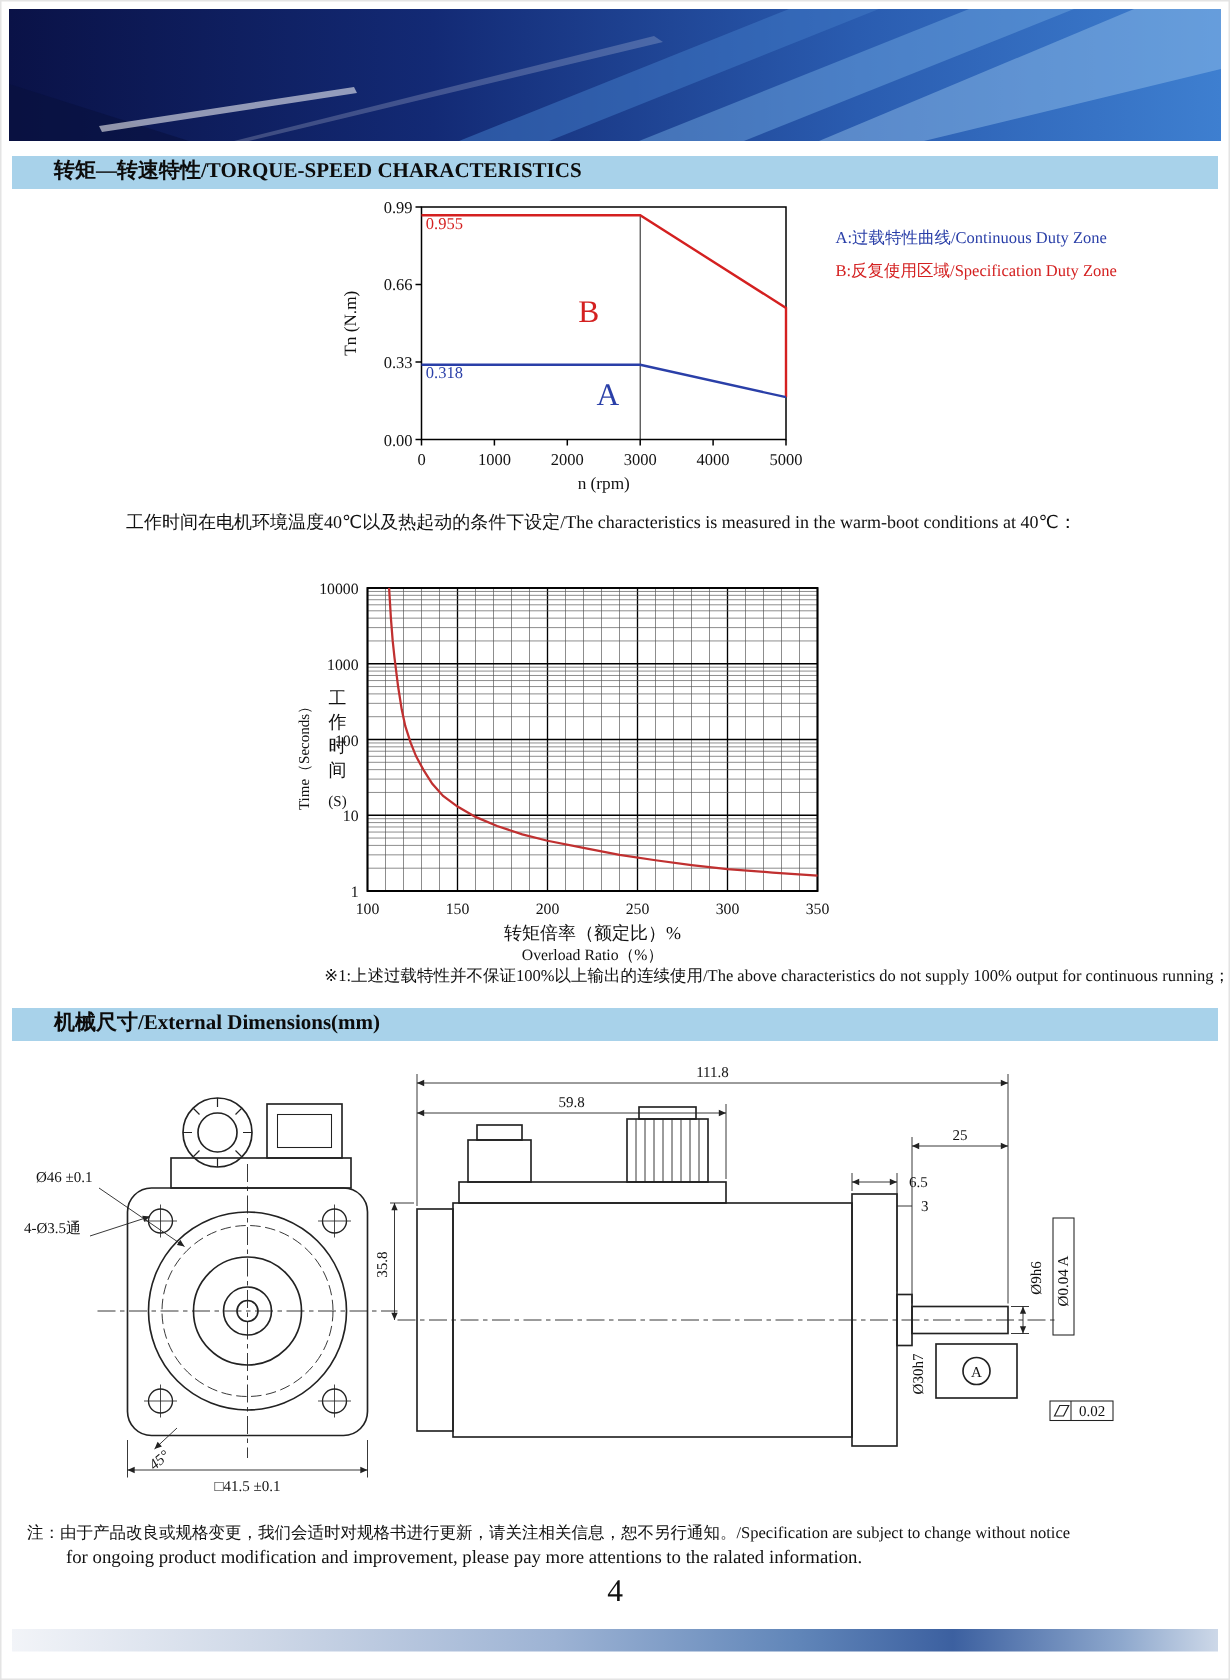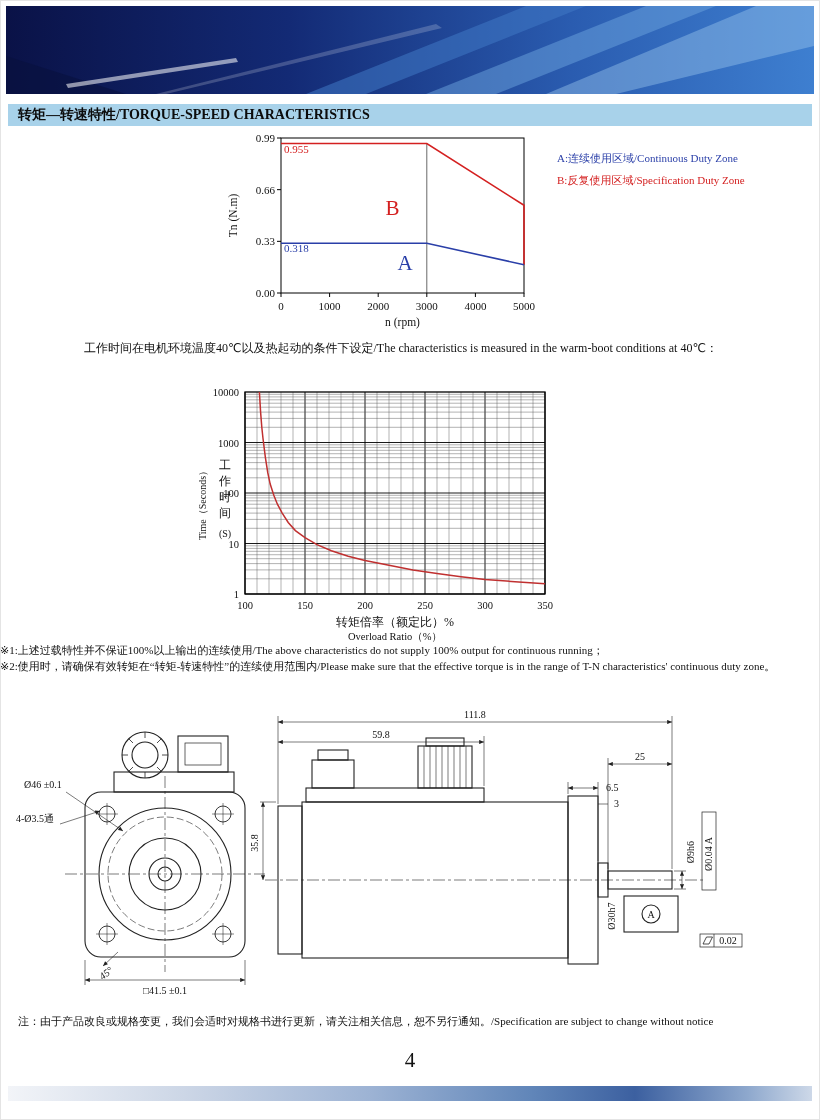--- a/index.html
+++ b/index.html
@@ -1,32 +1,32 @@
 <!DOCTYPE html>
 <html><head>
 <meta charset="utf-8">
 <style>
   *{margin:0;padding:0;box-sizing:border-box}
   html,body{background:#fff}
   body{width:820px;height:1120px;font-family:"Liberation Serif","DejaVu Sans",serif;color:#111}
   .page{position:relative;width:820px;height:1120px;background:#fff;overflow:hidden;box-shadow:inset 0 0 0 1px #e4e4e4}
   .banner{position:absolute;left:6px;top:6px;width:808px;height:88px}
   .banner svg{display:block;width:100%;height:100%}
-  .secbar{position:absolute;left:8px;width:804px;height:22px;background:#a8d2ea;font-weight:bold;font-size:14px;line-height:22px;padding-left:10px;color:#0c0c0c}
+  .secbar{position:absolute;left:8px;width:804px;height:22px;background:#a8d2ea;font-weight:bold;font-size:14px;line-height:22px;padding-left:28px;color:#0c0c0c}
   .secbar1{top:104px}
   .secbar2{top:336px;font-family:"Liberation Mono","DejaVu Sans Mono",monospace;font-size:13px}
   .secbar3{top:672px}
   #chart1{position:absolute;left:215px;top:128px}
   #chart2{position:absolute;left:180px;top:382px}
   svg text{font-family:"Liberation Serif","DejaVu Sans",serif}
   .legend-line{position:absolute;left:557px;font-size:11px;white-space:nowrap}
   .legend-a{top:151px}
   .legend-b{top:173px}
   .cond-note{position:absolute;left:84px;top:340px;font-size:12px;white-space:nowrap}
-  .footnote{position:absolute;left:0;width:820px;text-align:left;font-size:11px;white-space:nowrap}
+  .footnote{position:absolute;left:0;width:820px;text-align:right;font-size:11px;white-space:nowrap}
   .fn1{top:643px}
   .fn2{top:659px}
   .dims-svg{position:absolute;left:10px;top:700px}
   .dim{font-size:10px;fill:#111}
   .dim-italic{font-style:italic}
   .note1{position:absolute;left:18px;top:1014px;font-size:11px;white-space:nowrap}
   .note2{position:absolute;left:44px;top:1031px;font-size:12.5px;white-space:nowrap}
   .pagenum{position:absolute;left:0;top:1048px;width:820px;text-align:center;font-size:21px}
   .bottom-strip{position:absolute;left:8px;top:1086px;width:804px;height:15px;
     background:linear-gradient(90deg,#f2f4f8 0%,#ccd6e6 22%,#9db3d4 45%,#6186b9 65%,#3c60a0 78%,#8ea8cd 92%,#cdd8e8 100%)}
@@ -85,21 +85,21 @@
       <text x="260.4" y="182" text-anchor="middle" font-size="11" fill="#111">4000</text>
       <line x1="309" y1="165" x2="309" y2="169" stroke="#000" stroke-width="1"></line>
       <text x="309" y="182" text-anchor="middle" font-size="11" fill="#111">5000</text>
       <text x="187.5" y="198" text-anchor="middle" font-size="11.5" fill="#111">n (rpm)</text>
       <text x="22" y="87.5" text-anchor="middle" font-size="11.5" fill="#111" transform="rotate(-90 22 87.5)">Tn (N.m)</text>
       <text x="68.9" y="24.9" font-size="11" fill="#d42020">0.955</text>
       <text x="68.9" y="124.0" font-size="11" fill="#2a3fa8">0.318</text>
       <text x="170.5" y="86.7" font-size="21" fill="#d42020">B</text>
       <text x="182.6" y="142.3" font-size="21" fill="#2a3fa8">A</text>
     </svg>
-  <div class="legend-line legend-a" id="legend-a" style="color: rgb(42, 63, 168);">A:连续使用区域/Continuous Duty Zone</div>
+  <div class="legend-line legend-a" id="legend-a" style="color: rgb(42, 63, 168);">A:过载特性曲线/Continuous Duty Zone</div>
   <div class="legend-line legend-b" id="legend-b" style="color: rgb(212, 32, 32);">B:反复使用区域/Specification Duty Zone</div>
 
   <div class="cond-note">工作时间在电机环境温度40℃以及热起动的条件下设定/The characteristics is measured in the warm-boot conditions at 40℃：</div>
 
   <svg id="chart2" width="420" height="262">
       <line x1="65" y1="10" x2="65" y2="212" stroke="#000" stroke-width="0.9"></line>
       <line x1="77" y1="10" x2="77" y2="212" stroke="#555" stroke-width="0.45"></line>
       <line x1="89" y1="10" x2="89" y2="212" stroke="#555" stroke-width="0.45"></line>
       <line x1="101" y1="10" x2="101" y2="212" stroke="#555" stroke-width="0.45"></line>
       <line x1="113" y1="10" x2="113" y2="212" stroke="#555" stroke-width="0.45"></line>
@@ -174,22 +174,24 @@
       <text x="305" y="227" text-anchor="middle" font-size="10.5" fill="#111">300</text>
       <text x="365" y="227" text-anchor="middle" font-size="10.5" fill="#111">350</text>
       <text x="215" y="244" text-anchor="middle" font-size="12" fill="#111">转矩倍率（额定比）%</text>
       <text x="215" y="258" text-anchor="middle" font-size="10.5" fill="#111">Overload Ratio（%）</text>
       <text x="26" y="121" text-anchor="middle" font-size="10" fill="#111" transform="rotate(-90 26 121)">Time（Seconds）</text>
       <text text-anchor="middle" font-size="12" fill="#111"><tspan x="45" y="87">工</tspan><tspan x="45" y="103">作</tspan><tspan x="45" y="119">时</tspan><tspan x="45" y="135">间</tspan></text>
       <text x="45" y="155" text-anchor="middle" font-size="10" fill="#111">(S)</text>
     </svg>
 
   <div class="footnote fn1">※1:上述过载特性并不保证100%以上输出的连续使用/The above characteristics do not supply 100% output for continuous running；</div>
-  <div class="footnote fn2">※2:使用时，请确保有效转矩在“转矩-转速特性”的连续使用范围内/Please make sure that the effective torque is in the range of T-N characteristics' continuous duty zone。</div>
-
+
+  <div class="secbar secbar3">
+    <span>机械尺寸/External Dimensions(mm)</span>
+  </div>
 
   <svg class="dims-svg" width="800" height="310" viewBox="0 0 800 310">
     <defs>
       <marker id="arr" markerWidth="9" markerHeight="8" refX="8.5" refY="4" orient="auto-start-reverse">
         <path d="M0.5,0.5 L8.5,4 L0.5,7.5 z" fill="#222"></path>
       </marker>
     </defs>
 
     <g stroke="#222" fill="none" stroke-width="1.1">
       <rect x="75" y="92" width="160" height="165" rx="16"></rect>
@@ -285,16 +287,17 @@
     <g stroke="#222" fill="none" stroke-width="0.7">
       <rect x="690" y="234" width="42" height="13"></rect>
       <line x1="704" y1="234" x2="704" y2="247"></line>
       <path d="M693,244 l3.5,-7 h6 l-3.5,7 z" stroke-width="0.8"></path>
     </g>
     <text x="718" y="244" text-anchor="middle" class="dim">0.02</text>
     <text x="641" y="218" text-anchor="middle" class="dim">A</text>
   </svg>
 
   <div class="note1">注：由于产品改良或规格变更，我们会适时对规格书进行更新，请关注相关信息，恕不另行通知。/Specification are subject to change without notice</div>
+  <div class="note2">for ongoing product modification and improvement, please pay more attentions to the ralated information.</div>
   <div class="pagenum">4</div>
   <div class="bottom-strip"></div>
 
 </div>
 
 </body></html>

